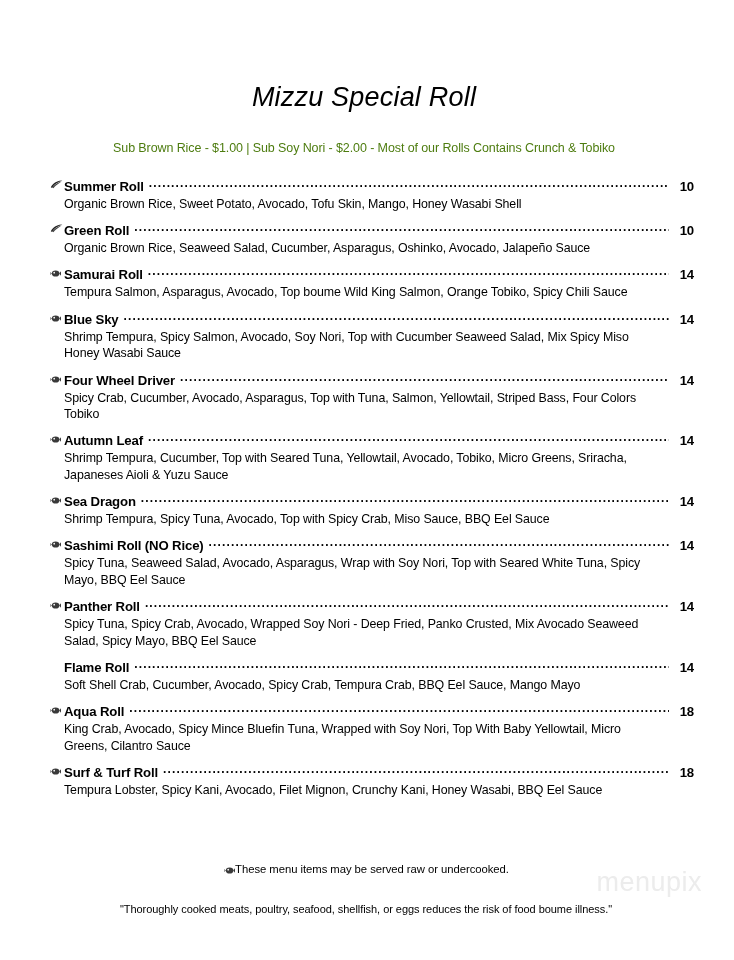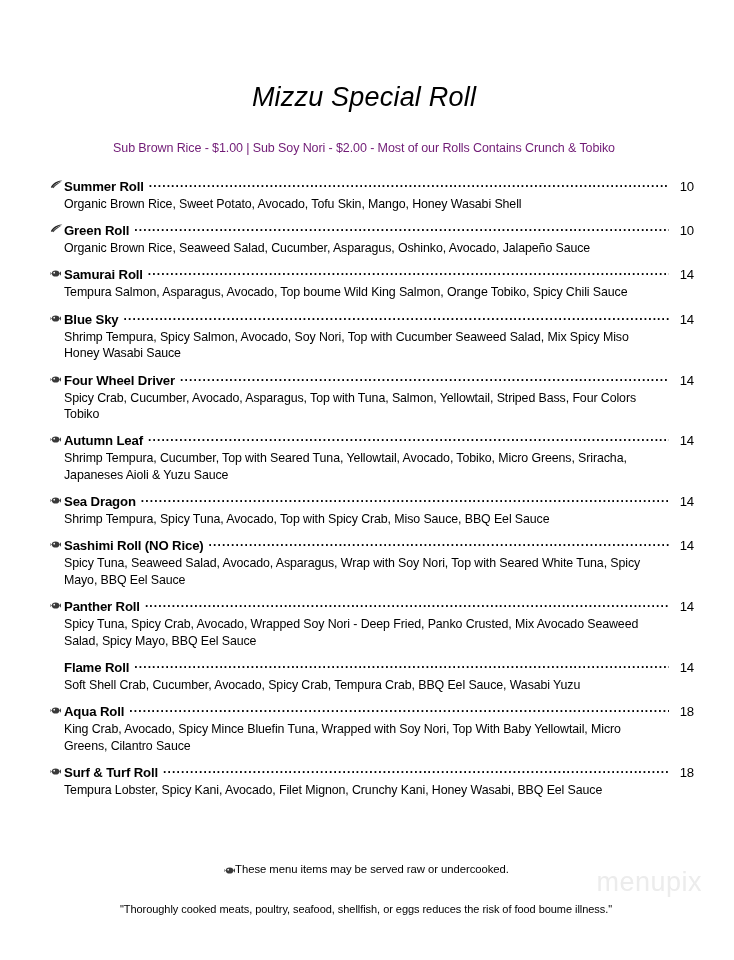--- a/index.html
+++ b/index.html
@@ -33,21 +33,21 @@
     letter-spacing: 0.2px;
     margin: 0;
     padding-top: 83px;
     line-height: 1.1;
   }
 
   .menu-subtitle {
     text-align: center;
     font-size: 12.5px;
     font-weight: 400;
-    color: #701a75;
+    color: #4d7c0f;
     margin: 0;
     padding-top: 28px;
     letter-spacing: -0.1px;
   }
 
   
   .items {
     margin: 0;
     padding: 0 34px 0 50px;
     padding-top: 24px;
@@ -101,21 +101,21 @@
     font-size: 12px;
     font-weight: bold;
     letter-spacing: 1.15px;
     color: #000;
   }
 
   .item-price {
     flex: 0 0 auto;
     width: 22px;
     text-align: right;
-    font-weight: normal;
+    font-weight: bold;
     font-size: 13.2px;
   }
 
   .item-desc {
     margin: 2px 0 0 14px;
     font-size: 12.4px;
     font-weight: 400;
     line-height: 1.32;
     letter-spacing: -0.1px;
     max-width: 600px;
@@ -312,21 +312,21 @@
         </div>
         <div class="item-desc">Spicy Tuna, Spicy Crab, Avocado, Wrapped Soy Nori - Deep Fried, Panko Crusted, Mix Avocado Seaweed Salad, Spicy Mayo, BBQ Eel Sauce</div>
       </li>
       <li class="menu-item">
         <div class="item-head">
           <span class="marker empty"></span>
           <span class="item-name">Flame Roll</span>
           <span class="leader"></span>
           <span class="item-price">14</span>
         </div>
-        <div class="item-desc">Soft Shell Crab, Cucumber, Avocado, Spicy Crab, Tempura Crab, BBQ Eel Sauce, Wasabi Yuzu</div>
+        <div class="item-desc">Soft Shell Crab, Cucumber, Avocado, Spicy Crab, Tempura Crab, BBQ Eel Sauce, Mango Mayo</div>
       </li>
       <li class="menu-item">
         <div class="item-head">
           <span class="marker">
             <svg width="11" height="9" viewBox="0 0 11 9">
               <ellipse cx="5.6" cy="4.5" rx="3.8" ry="3.1" fill="#3a3a3a"></ellipse>
               <circle cx="4.2" cy="3.7" r="0.85" fill="#ffffff"></circle>
               <path d="M9.2 4.5 L11 2.2 L11 6.8 Z" fill="#3a3a3a"></path>
               <path d="M1.8 4.5 L0 3.0 L0.6 4.5 L0 6.0 Z" fill="#3a3a3a"></path>
             </svg>

